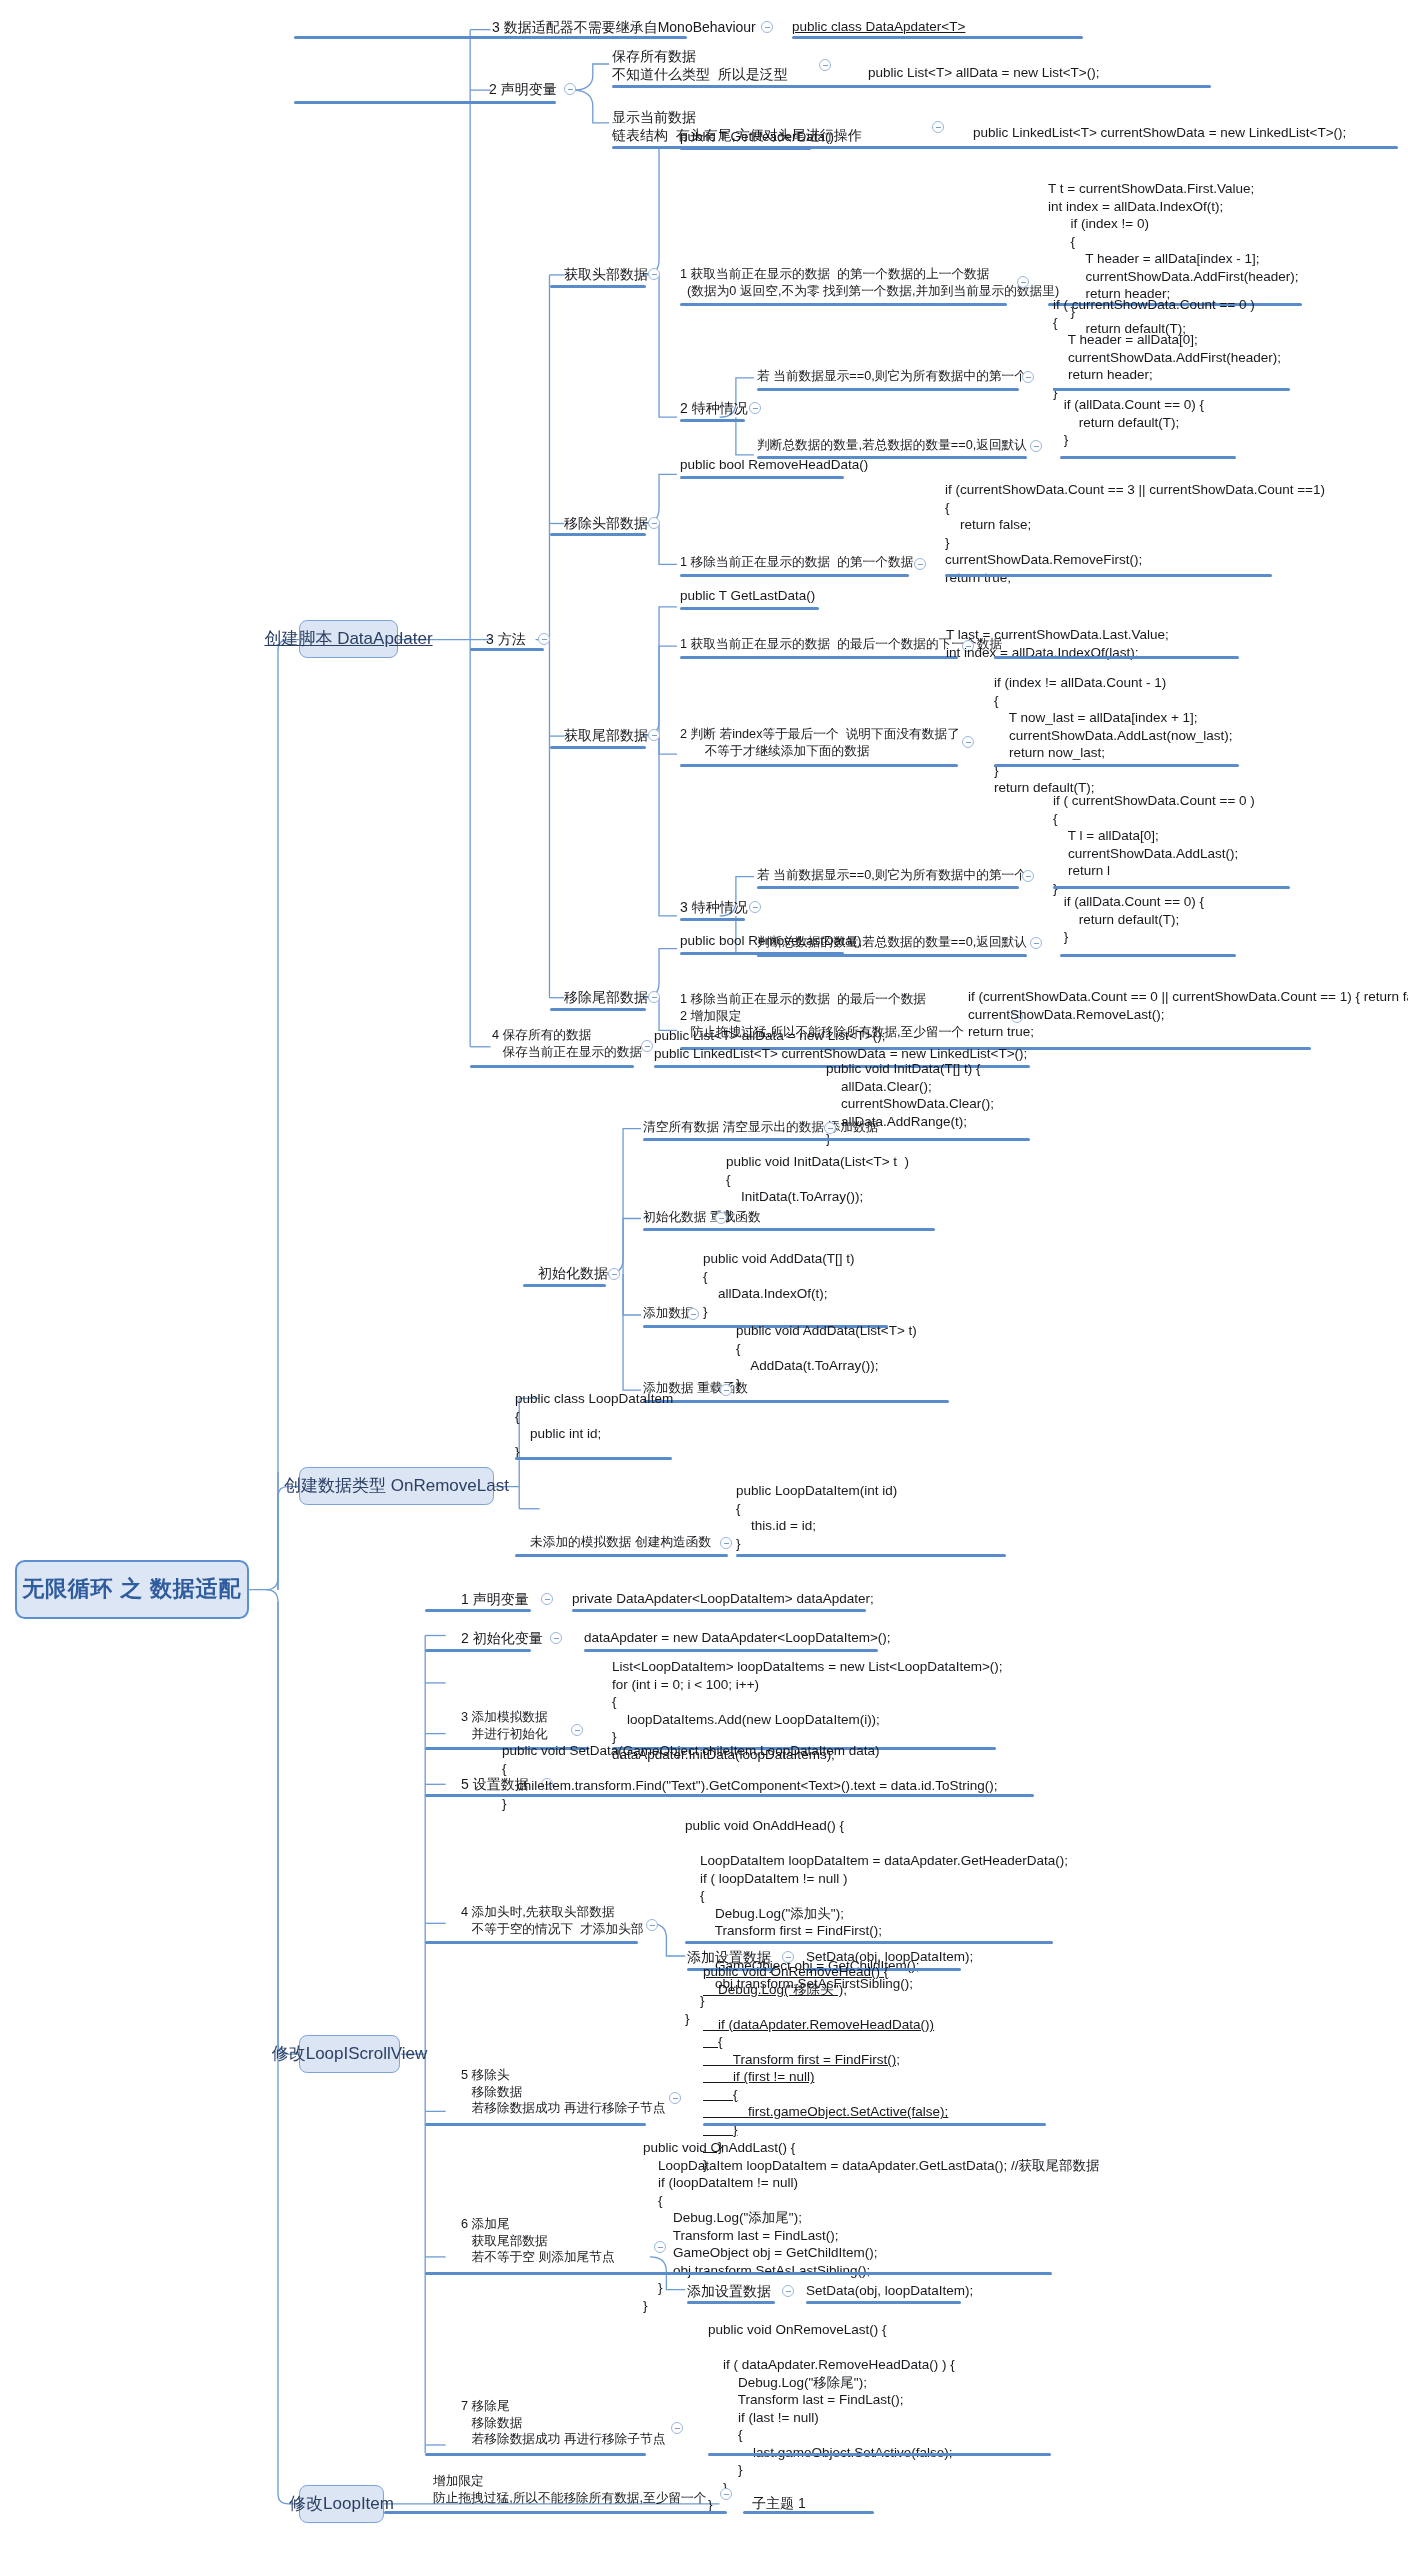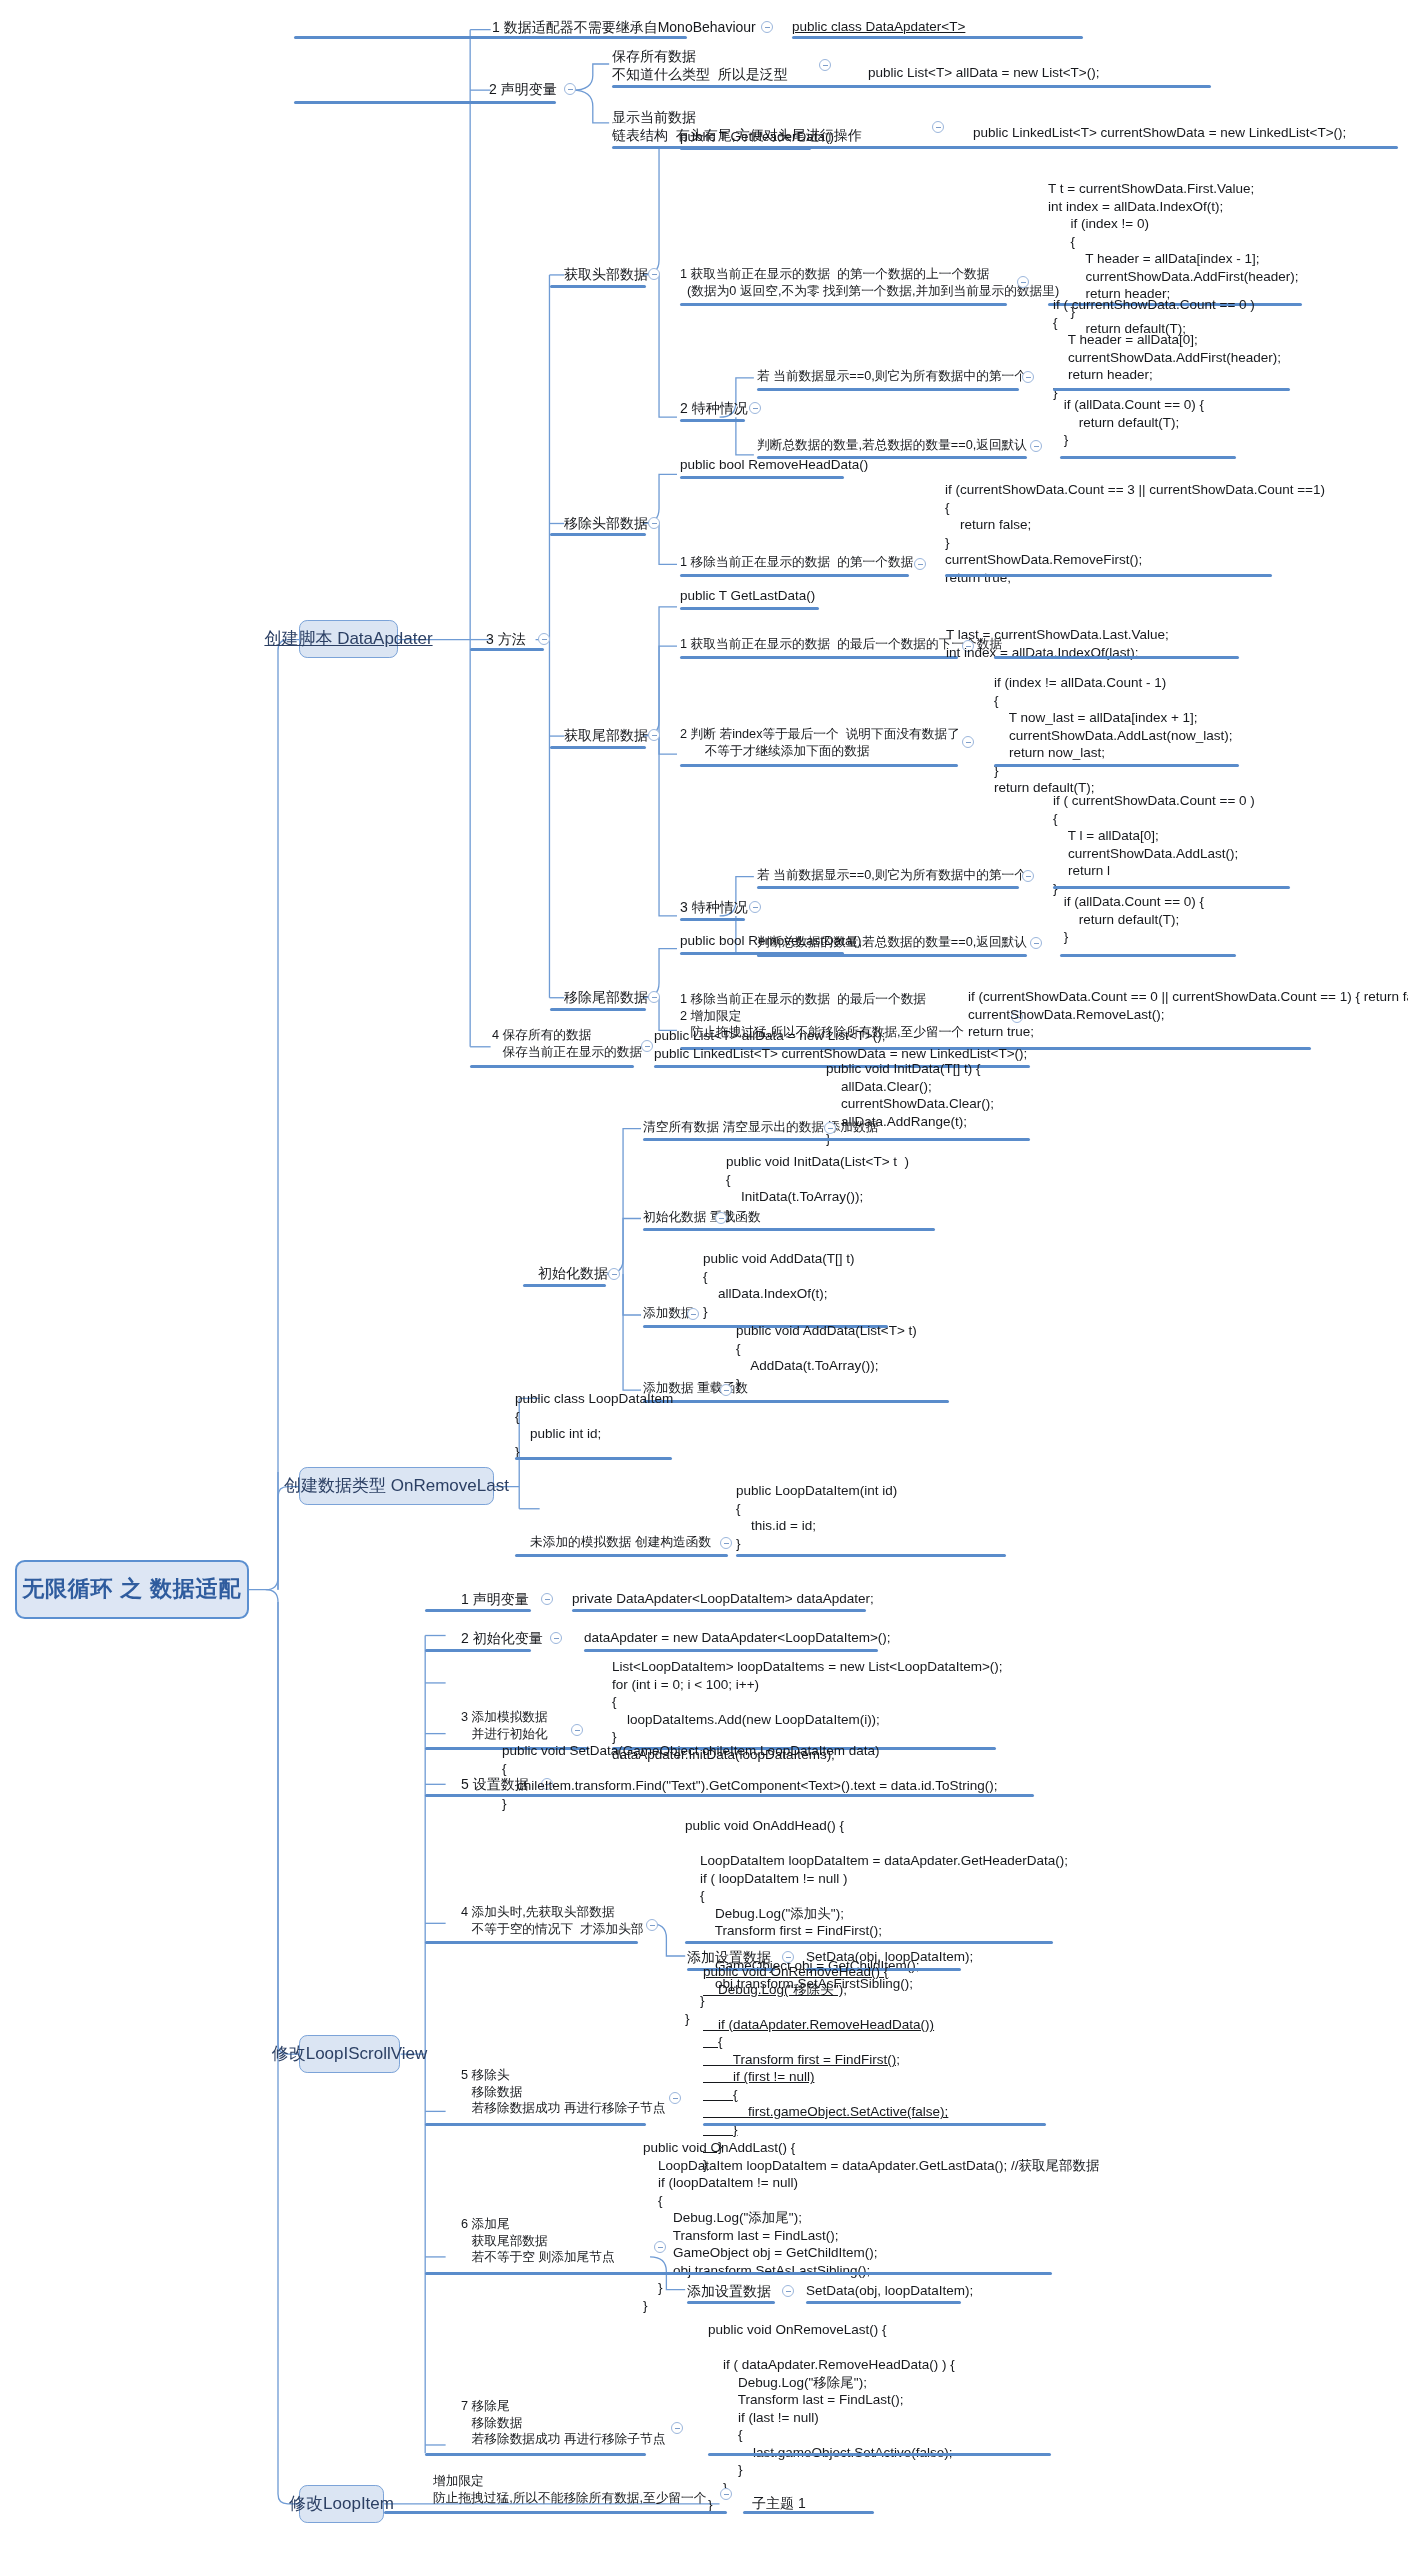--- a/index.html
+++ b/index.html
@@ -126,21 +126,21 @@
     </g>
   </svg>
 
   <div class="node root">无限循环 之 数据适配</div>
 
   <div class="node branch" style="left:299px;top:620px;width:99px;height:38px;text-decoration:underline;">创建脚本 DataApdater</div>
   <div class="node branch" style="left:299px;top:1467px;width:195px;height:38px;">创建数据类型 OnRemoveLast</div>
   <div class="node branch" style="left:299px;top:2035px;width:101px;height:38px;">修改LoopIScrollView</div>
   <div class="node branch" style="left:299px;top:2485px;width:85px;height:38px;">修改LoopItem</div>
 
-  <div class="node topic" style="left:492px;top:18px;">1 数据适配器不需要继承自MonoBehaviour</div>
+  <div class="node topic" style="left:492px;top:18px;">3 数据适配器不需要继承自MonoBehaviour</div>
   <div class="ul" style="left:294px;top:36px;width:393px;"></div>
   <span class="tog" style="left:761px;top:21px;"></span>
   <div class="node code" style="left:792px;top:18px;text-decoration:underline;">public class DataApdater&lt;T&gt;</div>
   <div class="ul" style="left:792px;top:36px;width:291px;"></div>
 
   <div class="node topic" style="left:489px;top:80px;">2 声明变量</div>
   <div class="ul" style="left:294px;top:101px;width:262px;"></div>
   <span class="tog" style="left:564px;top:83px;"></span>
 
   <div class="node topic" style="left:612px;top:47px;">保存所有数据

